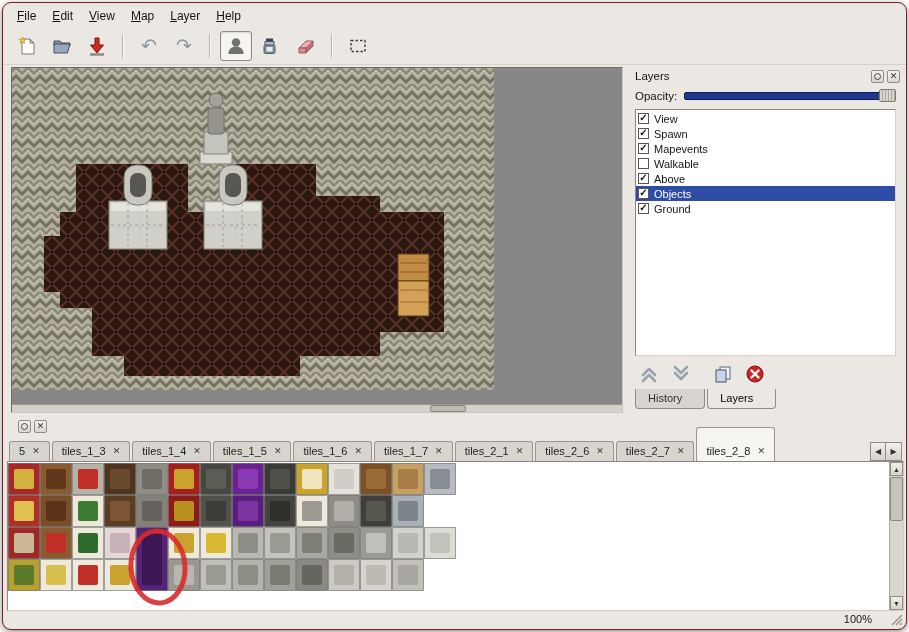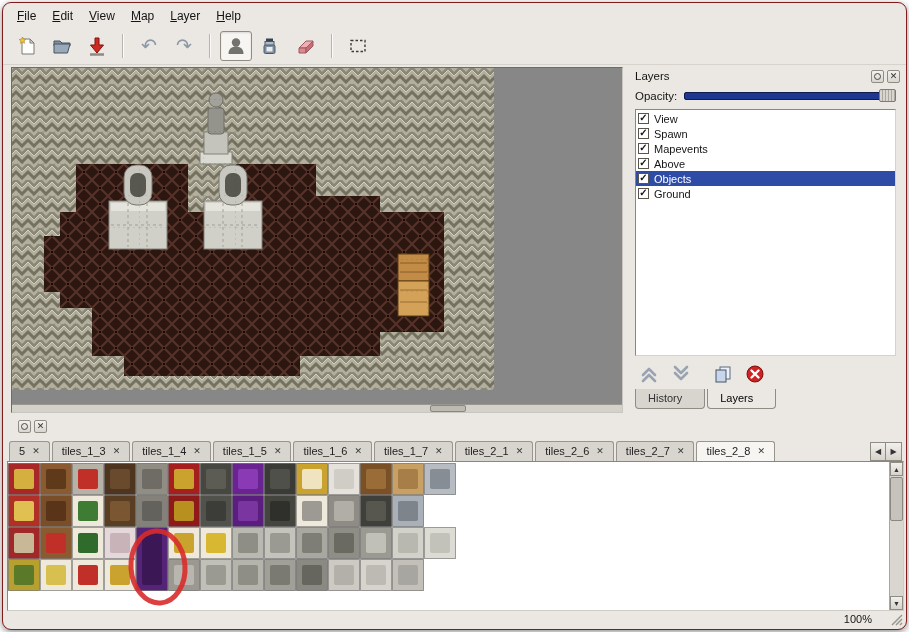--- a/index.html
+++ b/index.html
@@ -63,21 +63,21 @@
           border-top:none; border-radius:0 0 4px 4px; color:#333; }
   .ptab.active { background:#ebe8e3; color:#000; }
 
   
   .tilesets { position:absolute; left:4px; top:414px; width:897px; height:194px; display:flex; flex-direction:column; }
   .ts-head { display:flex; align-items:center; height:18px; padding:0 4px 0 8px; font-size:11.5px; }
   .ts-tabbar { display:flex; align-items:flex-end; height:26px; padding:2px 2px 0 2px; }
   .ts-tabs { display:flex; gap:2px; flex:1; overflow:hidden; align-items:flex-end; }
   .ts-tab { display:flex; align-items:center; gap:7px; padding:3px 9px 4px 9px; font-size:11px; white-space:nowrap;
             background:#d8d5ce; border:1px solid #98958d; border-bottom:none; border-radius:3px 3px 0 0; color:#222; }
-  .ts-tab.active { background:#f7f5f1; padding-top:3px; }
+  .ts-tab.active { background:#f7f5f1; padding-top:17px; }
   .tab-close { font-size:9px; color:#3a3a3a; line-height:9px; }
   .ts-arrows { display:flex; margin-left:4px; }
   .arrow-btn { width:16px; height:19px; display:flex; align-items:center; justify-content:center; font-size:8px;
                color:#333; background:linear-gradient(#f2f0ec,#d6d3cc); border:1px solid #8f8c84; }
   .arrow-btn + .arrow-btn { border-left:none; }
 
   .ts-content { position:relative; flex:1; background:#fff; border:1px solid #8a877e;
                 border-right-color:#cfccc5; border-bottom-color:#cfccc5; overflow:hidden; }
   #tiles-svg { position:absolute; left:0; top:1px; }
   .overlay-svg { position:absolute; left:0; top:1px; pointer-events:none; }
@@ -244,20 +244,24 @@
         <span class="cb checked"></span>
         <span class="layer-label">View</span>
       </div>
       <div class="layer-row">
         <span class="cb checked"></span>
         <span class="layer-label">Spawn</span>
       </div>
       <div class="layer-row">
         <span class="cb checked"></span>
         <span class="layer-label">Mapevents</span>
+      </div>
+      <div class="layer-row">
+        <span class="cb"></span>
+        <span class="layer-label">Walkable</span>
       </div>
       <div class="layer-row">
         <span class="cb checked"></span>
         <span class="layer-label">Above</span>
       </div>
       <div class="layer-row selected">
         <span class="cb checked"></span>
         <span class="layer-label">Objects</span>
       </div>
       <div class="layer-row">

